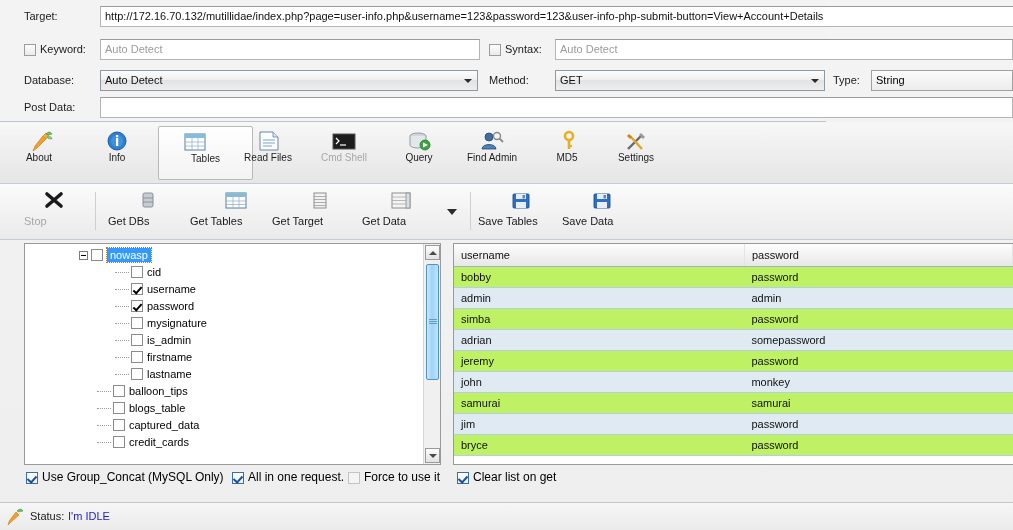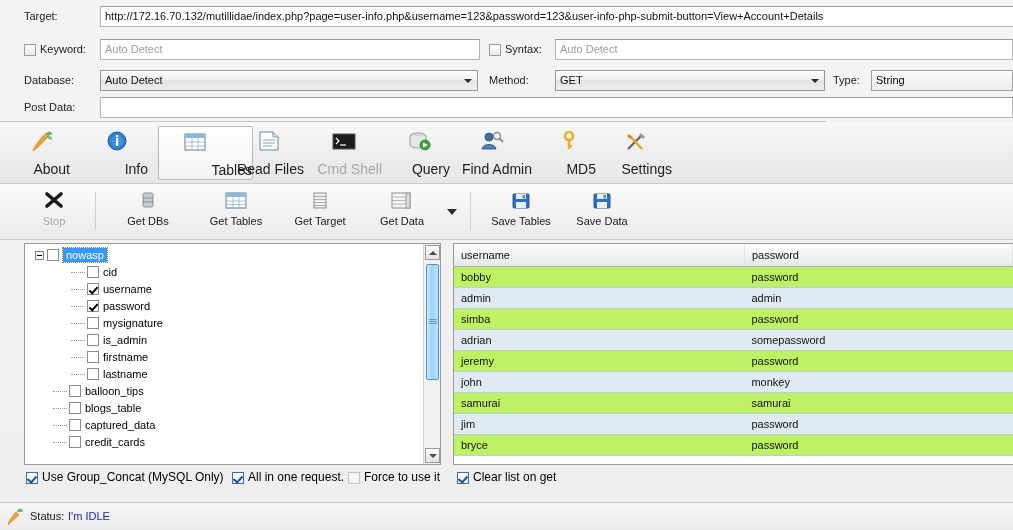--- a/index.html
+++ b/index.html
@@ -94,54 +94,55 @@
     border-bottom: 1px solid #c3ccd4;
   }
   .tbtn {
     position: absolute; top: 4px;
     text-align: center;
     width: 62px; height: 54px;
     padding-top: 4px;
     cursor: default;
   }
   .tbtn .ico { height: 22px; line-height: 22px; display: block; }
-  .tbtn .cap { display: block; font-size: 14px; margin-top: 9px; color: #1d1d1d; white-space: nowrap; text-align: right;}
+  .tbtn .cap { display: block; font-size: 10px; margin-top: 0; color: #1d1d1d; white-space: nowrap;}
   .tbtn.selected {
     border: 1px solid #b9b9b9;
     background: linear-gradient(to bottom,#ffffff,#f3f3f3);
     border-radius: 2px;
   }
   .tbtn.disabled .cap { color: #a8a8a8; }
 
   
   .toolbar2 {
     position: absolute; left: 0; top: 184px; width: 1013px; height: 56px;
     background: linear-gradient(to bottom,#fbfbfb 0%, #f1f1f1 60%, #eaeaea 100%);
     border-bottom: 1px solid #c3ccd4;
   }
   .tbtn2 {
     position: absolute; top: 3px;
-    text-align: center; height: 48px; padding-top: 3px;
+    height: 48px; padding-top: 3px;
     cursor: default;
   }
   .tbtn2 .ico { height: 20px; line-height: 20px; display: block; }
   .tbtn2 .cap { display: block; font-size: 11px; margin-top: 5px; white-space: nowrap; color:#1a1a1a;}
   .tbtn2.disabled .cap { color: #a6a6a6; }
   .sep {
     position: absolute; top: 8px; width: 1px; height: 38px;
     background: #cfcfcf;
   }
 
   
   .tree-wrap {
     position: absolute; left: 24px; top: 243px;
     width: 417px; height: 222px;
     border: 1px solid #9a9a9a;
     background: #ffffff;
     overflow: hidden;
+    padding-left: 44px;
   }
   .tree { position: relative; padding: 2px 0 0 4px; }
   .tnode {
     height: 17px; line-height: 17px; white-space: nowrap;
     font-size: 11px; position: relative;
   }
   .tnode .expander {
     display: inline-block; width: 9px; height: 9px;
     border: 1px solid #7d7d7d; background: #fff;
     vertical-align: middle; position: relative; margin-right: 3px;

